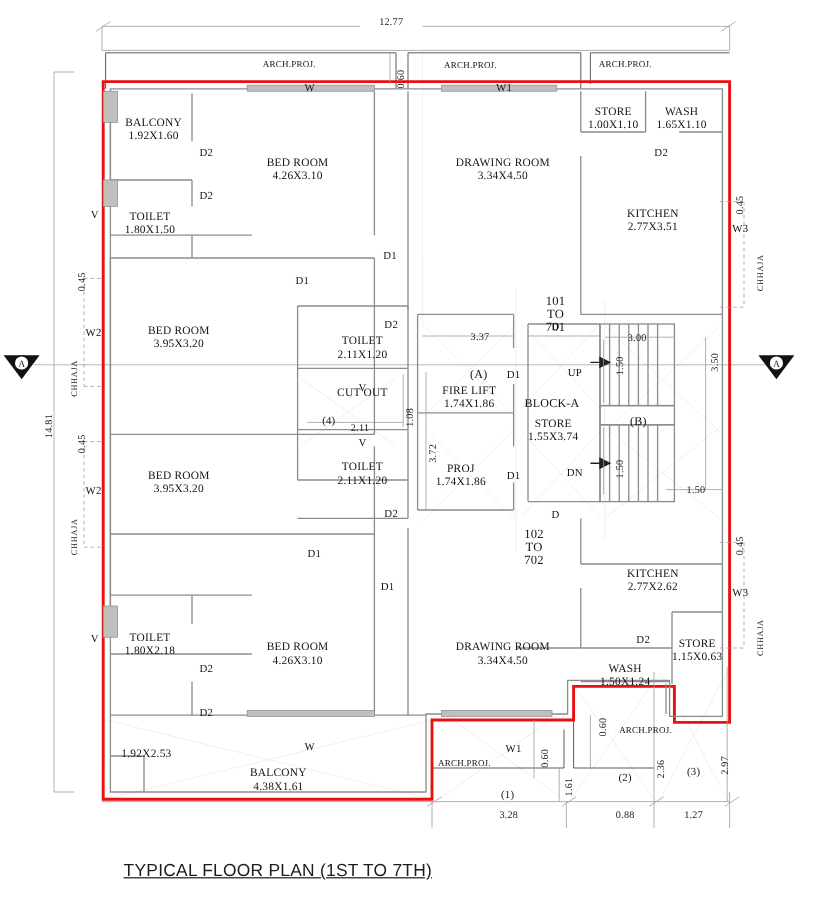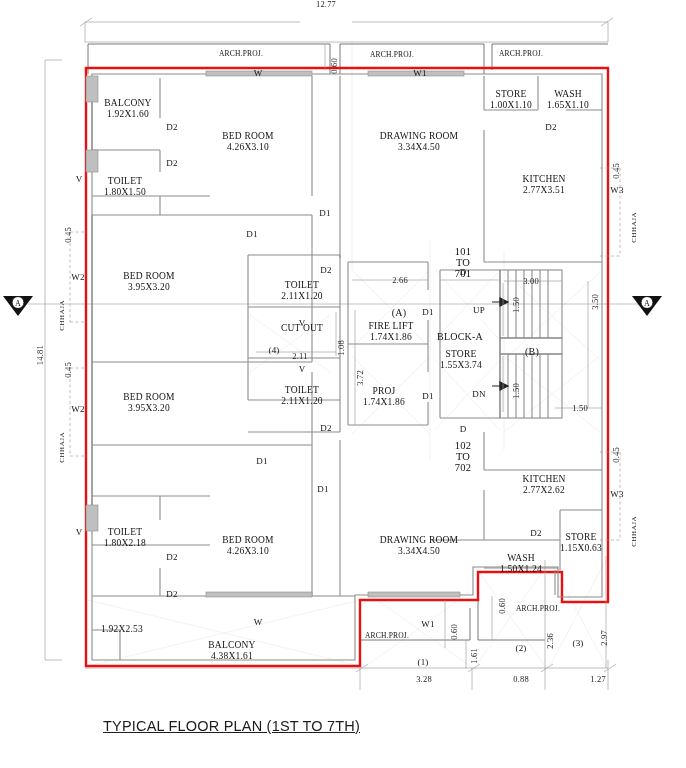--- a/index.html
+++ b/index.html
@@ -248,21 +248,21 @@
     <div class="lbl rm" style="left: 521px; top: 553px;"><span class="n">WASH</span><span class="n">1.50X1.24</span></div>
     <div class="lbl rm" style="left: 581px; top: 532px;"><span class="n">STORE</span><span class="n">1.15X0.63</span></div>
     <div class="lbl rm" style="left: 232px; top: 640px;"><span class="n">BALCONY</span><span class="n">4.38X1.61</span></div>
     <div class="lbl tag" style="left: 302px; top: 323px;font-size:9.5px;">CUT OUT</div>
     <div class="lbl tag" style="left: 274px; top: 345px;font-size:9px;">(4)</div>
     <div class="lbl tag" style="left: 122px; top: 624px;font-size:9.5px;">1.92X2.53</div>
     <div class="lbl tag" style="left: 460px; top: 331px;font-size:10px;">BLOCK-A</div>
     <div class="lbl tag" style="left: 399px; top: 307px;font-size:10px;">(A)</div>
     <div class="lbl tag" style="left: 532px; top: 346px;font-size:10px;">(B)</div>
     <div class="lbl unit" style="left: 463px; top: 246px; font-family: Liberation Serif, serif;">101<br>TO<br>701</div>
-    <div class="lbl unit" style="left: 463px; top: 440px;">102<br>TO<br>702</div>
+    <div class="lbl unit" style="left: 445px; top: 440px;">102<br>TO<br>702</div>
     <div class="lbl tag" style="left: 172px; top: 122px;">D2</div>
     <div class="lbl tag" style="left: 172px; top: 158px;">D2</div>
     <div class="lbl tag" style="left: 325px; top: 208px;">D1</div>
     <div class="lbl tag" style="left: 252px; top: 229px;">D1</div>
     <div class="lbl tag" style="left: 326px; top: 265px;">D2</div>
     <div class="lbl tag" style="left: 326px; top: 423px;">D2</div>
     <div class="lbl tag" style="left: 262px; top: 456px;">D1</div>
     <div class="lbl tag" style="left: 323px; top: 484px;">D1</div>
     <div class="lbl tag" style="left: 172px; top: 552px;">D2</div>
     <div class="lbl tag" style="left: 172px; top: 589px;">D2</div>
@@ -288,46 +288,46 @@
     <div class="lbl tag" style="left: 302px; top: 364px;">V</div>
     <div class="lbl tag" style="left: 241px; top: 50px;font-size:7.5px;">ARCH.PROJ.</div>
     <div class="lbl tag" style="left: 392px; top: 51px;font-size:7.5px;">ARCH.PROJ.</div>
     <div class="lbl tag" style="left: 521px; top: 50px;font-size:7.5px;">ARCH.PROJ.</div>
     <div class="lbl tag" style="left: 387px; top: 632px;font-size:7.5px;">ARCH.PROJ.</div>
     <div class="lbl tag" style="left: 538px; top: 605px;font-size:7.5px;">ARCH.PROJ.</div>
     <div class="lbl chh" style="left: 59px; top: 300px;">CHHAJA</div>
     <div class="lbl chh" style="left: 59px; top: 432px;">CHHAJA</div>
     <div class="lbl chh" style="left: 631px; top: 212px;">CHHAJA</div>
     <div class="lbl chh" style="left: 631px; top: 516px;">CHHAJA</div>
-    <div class="lbl dim" style="left: 400px; top: 276px;">2.66</div>
+    <div class="lbl dim" style="left: 400px; top: 276px;">3.37</div>
     <div class="lbl dim" style="left: 300px; top: 352px;">2.11</div>
     <div class="lbl dim" style="left: 531px; top: 277px;">3.00</div>
     <div class="lbl dim" style="left: 580px; top: 404px;">1.50</div>
     <div class="lbl dim" style="left: 424px; top: 675px;">3.28</div>
     <div class="lbl dim" style="left: 521px; top: 675px;">0.88</div>
-    <div class="lbl dim" style="left: 578px; top: 675px; margin-left: 20px;">1.27</div>
+    <div class="lbl dim" style="left: 578px; top: 675px;">1.27</div>
     <div class="lbl vdim" style="left: 330px; top: 58px;">0.60</div>
     <div class="lbl vdim" style="left: 64px; top: 227px;">0.45</div>
     <div class="lbl vdim" style="left: 64px; top: 362px;">0.45</div>
     <div class="lbl vdim" style="left: 612px; top: 163px;">0.45</div>
     <div class="lbl vdim" style="left: 612px; top: 447px;">0.45</div>
     <div class="lbl vdim" style="left: 337px; top: 340px;">1.08</div>
     <div class="lbl vdim" style="left: 356px; top: 370px;">3.72</div>
     <div class="lbl vdim" style="left: 512px; top: 297px;">1.50</div>
     <div class="lbl vdim" style="left: 591px; top: 294px;">3.50</div>
     <div class="lbl vdim" style="left: 512px; top: 383px;">1.50</div>
     <div class="lbl vdim" style="left: 498px; top: 598px;">0.60</div>
     <div class="lbl vdim" style="left: 450px; top: 624px;">0.60</div>
     <div class="lbl vdim" style="left: 470px; top: 648px;">1.61</div>
     <div class="lbl vdim" style="left: 546px; top: 633px;">2.36</div>
     <div class="lbl vdim" style="left: 600px; top: 630px;">2.97</div>
     <div class="lbl tag" style="left: 423px; top: 657px;font-size:9px;">(1)</div>
     <div class="lbl tag" style="left: 521px; top: 643px;font-size:9px;">(2)</div>
     <div class="lbl tag" style="left: 578px; top: 638px;font-size:9px;">(3)</div>
-    <div class="lbl dim" style="left: 326px; top: 0;">12.77</div>
+    <div class="lbl dim" style="left: 326px; top: 14px;">12.77</div>
     <div class="lbl vdim" style="left: 36px; top: 345px;">14.81</div>
     <div style="position: absolute; left: 2px; top: 293px; width: 32px; height: 24px;"><svg width="32" height="24" viewBox="0 0 32 24">
         <polygon points="1,3 31,3 16,23" fill="#111"></polygon>
         <circle cx="16" cy="9.5" r="6" fill="#fff" stroke="#111" stroke-width="1"></circle>
         <text x="16" y="12.6" font-family="Liberation Serif, serif" font-size="8" text-anchor="middle" fill="#111">A</text>
       </svg></div>
     <div style="position: absolute; left: 631px; top: 293px; width: 32px; height: 24px;"><svg width="32" height="24" viewBox="0 0 32 24">
         <polygon points="1,3 31,3 16,23" fill="#111"></polygon>
         <circle cx="16" cy="9.5" r="6" fill="#fff" stroke="#111" stroke-width="1"></circle>
         <text x="16" y="12.6" font-family="Liberation Serif, serif" font-size="8" text-anchor="middle" fill="#111">A</text>

